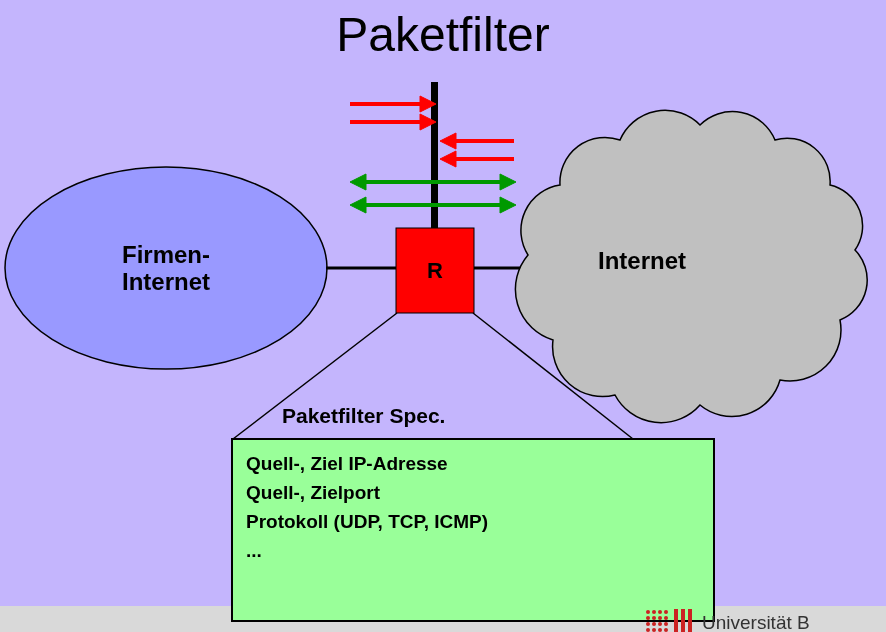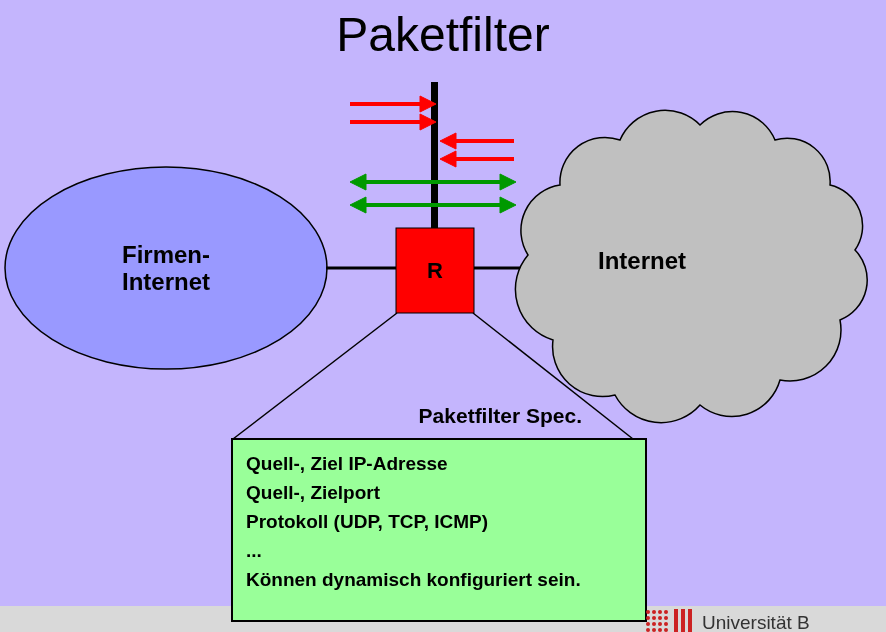--- a/index.html
+++ b/index.html
@@ -47,33 +47,33 @@
     left: 598px; top: 247px; width: 190px;
     text-align: left;
   }
   .router-label {
     left: 396px; top: 228px; width: 78px; height: 85px;
     line-height: 85px; text-align: center; font-size: 22px;
   }
   .spec-heading {
     position: absolute;
     left: 282px; top: 404px; width: 300px;
-    text-align: right;
+    text-align: left;
     font-size: 21px; font-weight: 700; color: #000000;
   }
   .footer-bar {
     position: absolute;
     left: 0; top: 606px;
     width: 886px; height: 26px;
     background: #d9d9d9;
   }
   .spec-box {
     position: absolute;
     left: 231px; top: 438px;
-    width: 416px; height: 184px;
+    width: 484px; height: 184px;
     background: #99ff99;
     border: 2px solid #000000;
     padding: 9px 0 16px 13px;
     overflow: hidden;
   }
   .spec-item {
     font-size: 19px;
     font-weight: 700;
     line-height: 29px;
     color: #000000;
@@ -171,21 +171,20 @@
 
   <div class="spec-heading">Paketfilter Spec.</div>
 
   <div class="footer-bar"></div>
 
   <div class="spec-box">
     <div class="spec-item">Quell-, Ziel IP-Adresse</div>
     <div class="spec-item">Quell-, Zielport</div>
     <div class="spec-item">Protokoll (UDP, TCP, ICMP)</div>
     <div class="spec-item">...</div>
-    <div class="spec-item spec-item-wrap">Können dynamisch konfiguriert sein.</div>
   </div>
 
   <svg class="logo-svg" width="52" height="23" viewBox="0 0 52 23">
     <g fill="#cc2222">
       <circle cx="4" cy="3" r="2"></circle>
         <circle cx="10" cy="3" r="2"></circle>
         <circle cx="16" cy="3" r="2"></circle>
         <circle cx="22" cy="3" r="2"></circle>
       <circle cx="4" cy="9" r="2"></circle>
         <circle cx="10" cy="9" r="2"></circle>

